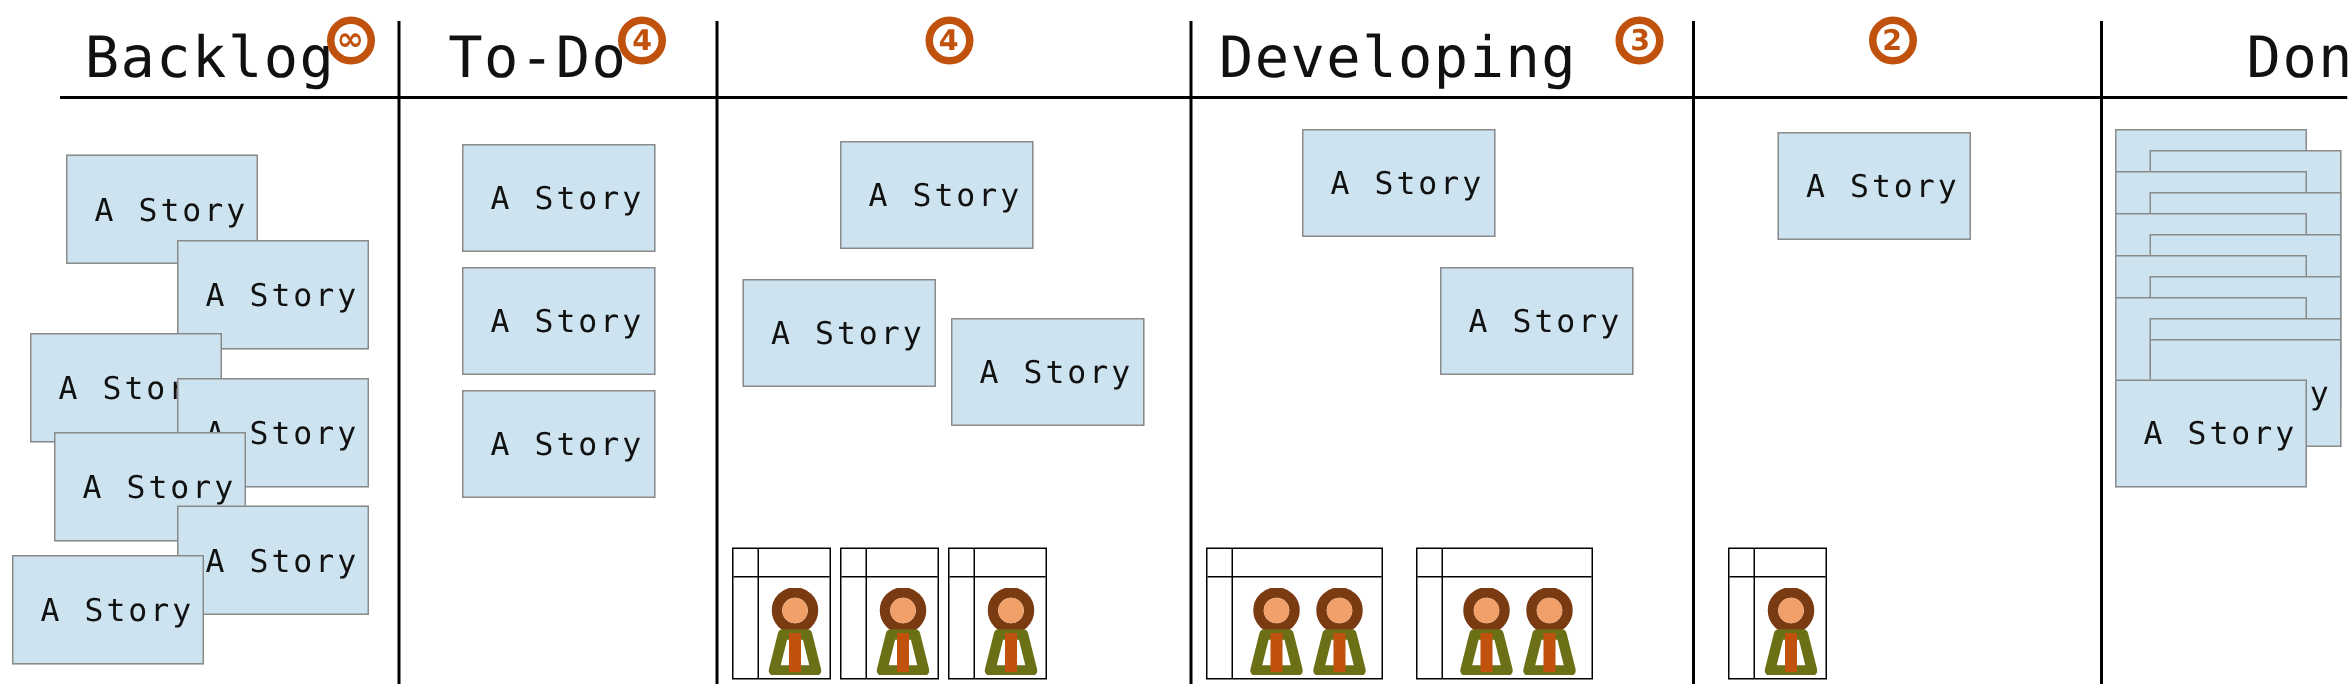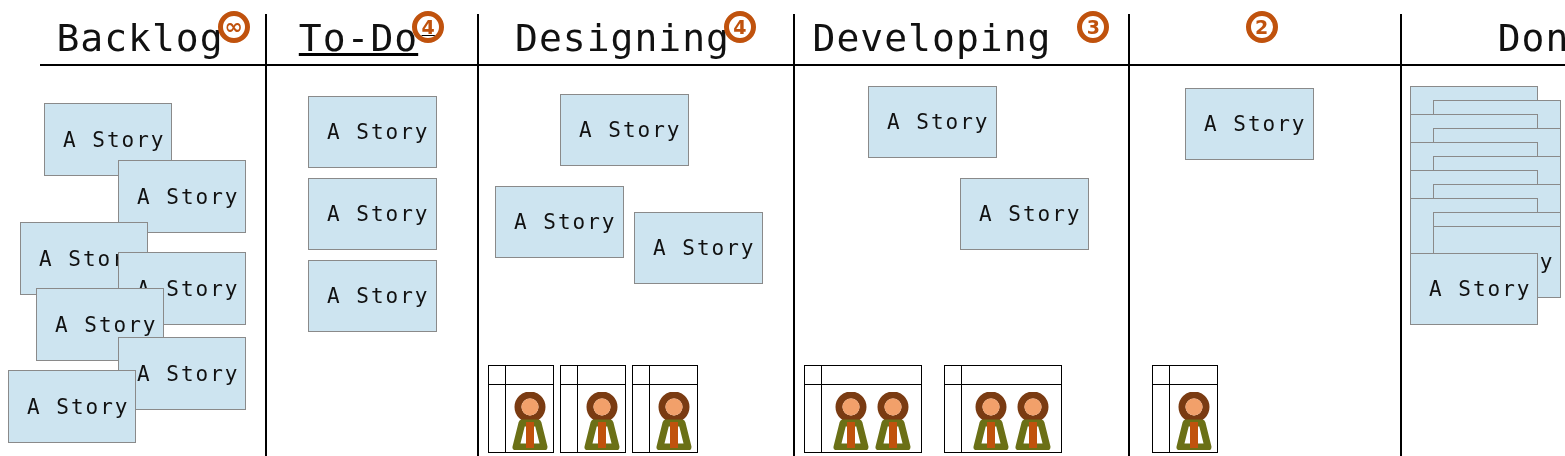--- a/index.html
+++ b/index.html
@@ -99,27 +99,26 @@
   <div class="hrule" style="left:477px;width:317px;top:64px;"></div>
   <div class="hrule" style="left:793px;width:336px;top:64px;"></div>
   <div class="hrule" style="left:1128px;width:273px;top:64px;"></div>
   <div class="hrule" style="left:1400px;width:165px;top:64px;"></div>
 
   <div class="col-head" style="left:40px;width:226px;">
     <span class="col-title">Backlog</span>
     <span class="wip-badge inf">∞</span>
   </div>
 
-  <div class="col-head" style="left:265px;width:213px;text-decoration:underline;">
+  <div class="col-head" style="left:265px;width:213px;">
     <span class="col-title">To-Do</span>
     <span class="wip-badge">4</span>
   </div>
 
   <div class="col-head" style="left:477px;width:317px;">
-    <span class="col-title">Designing</span>
     <span class="wip-badge">4</span>
   </div>
 
   <div class="col-head" style="left:793px;width:336px;gap:32px;">
     <span class="col-title">Developing</span>
     <span class="wip-badge">3</span>
   </div>
 
   <div class="col-head" style="left:1128px;width:273px;">
     <span class="wip-badge">2</span>

